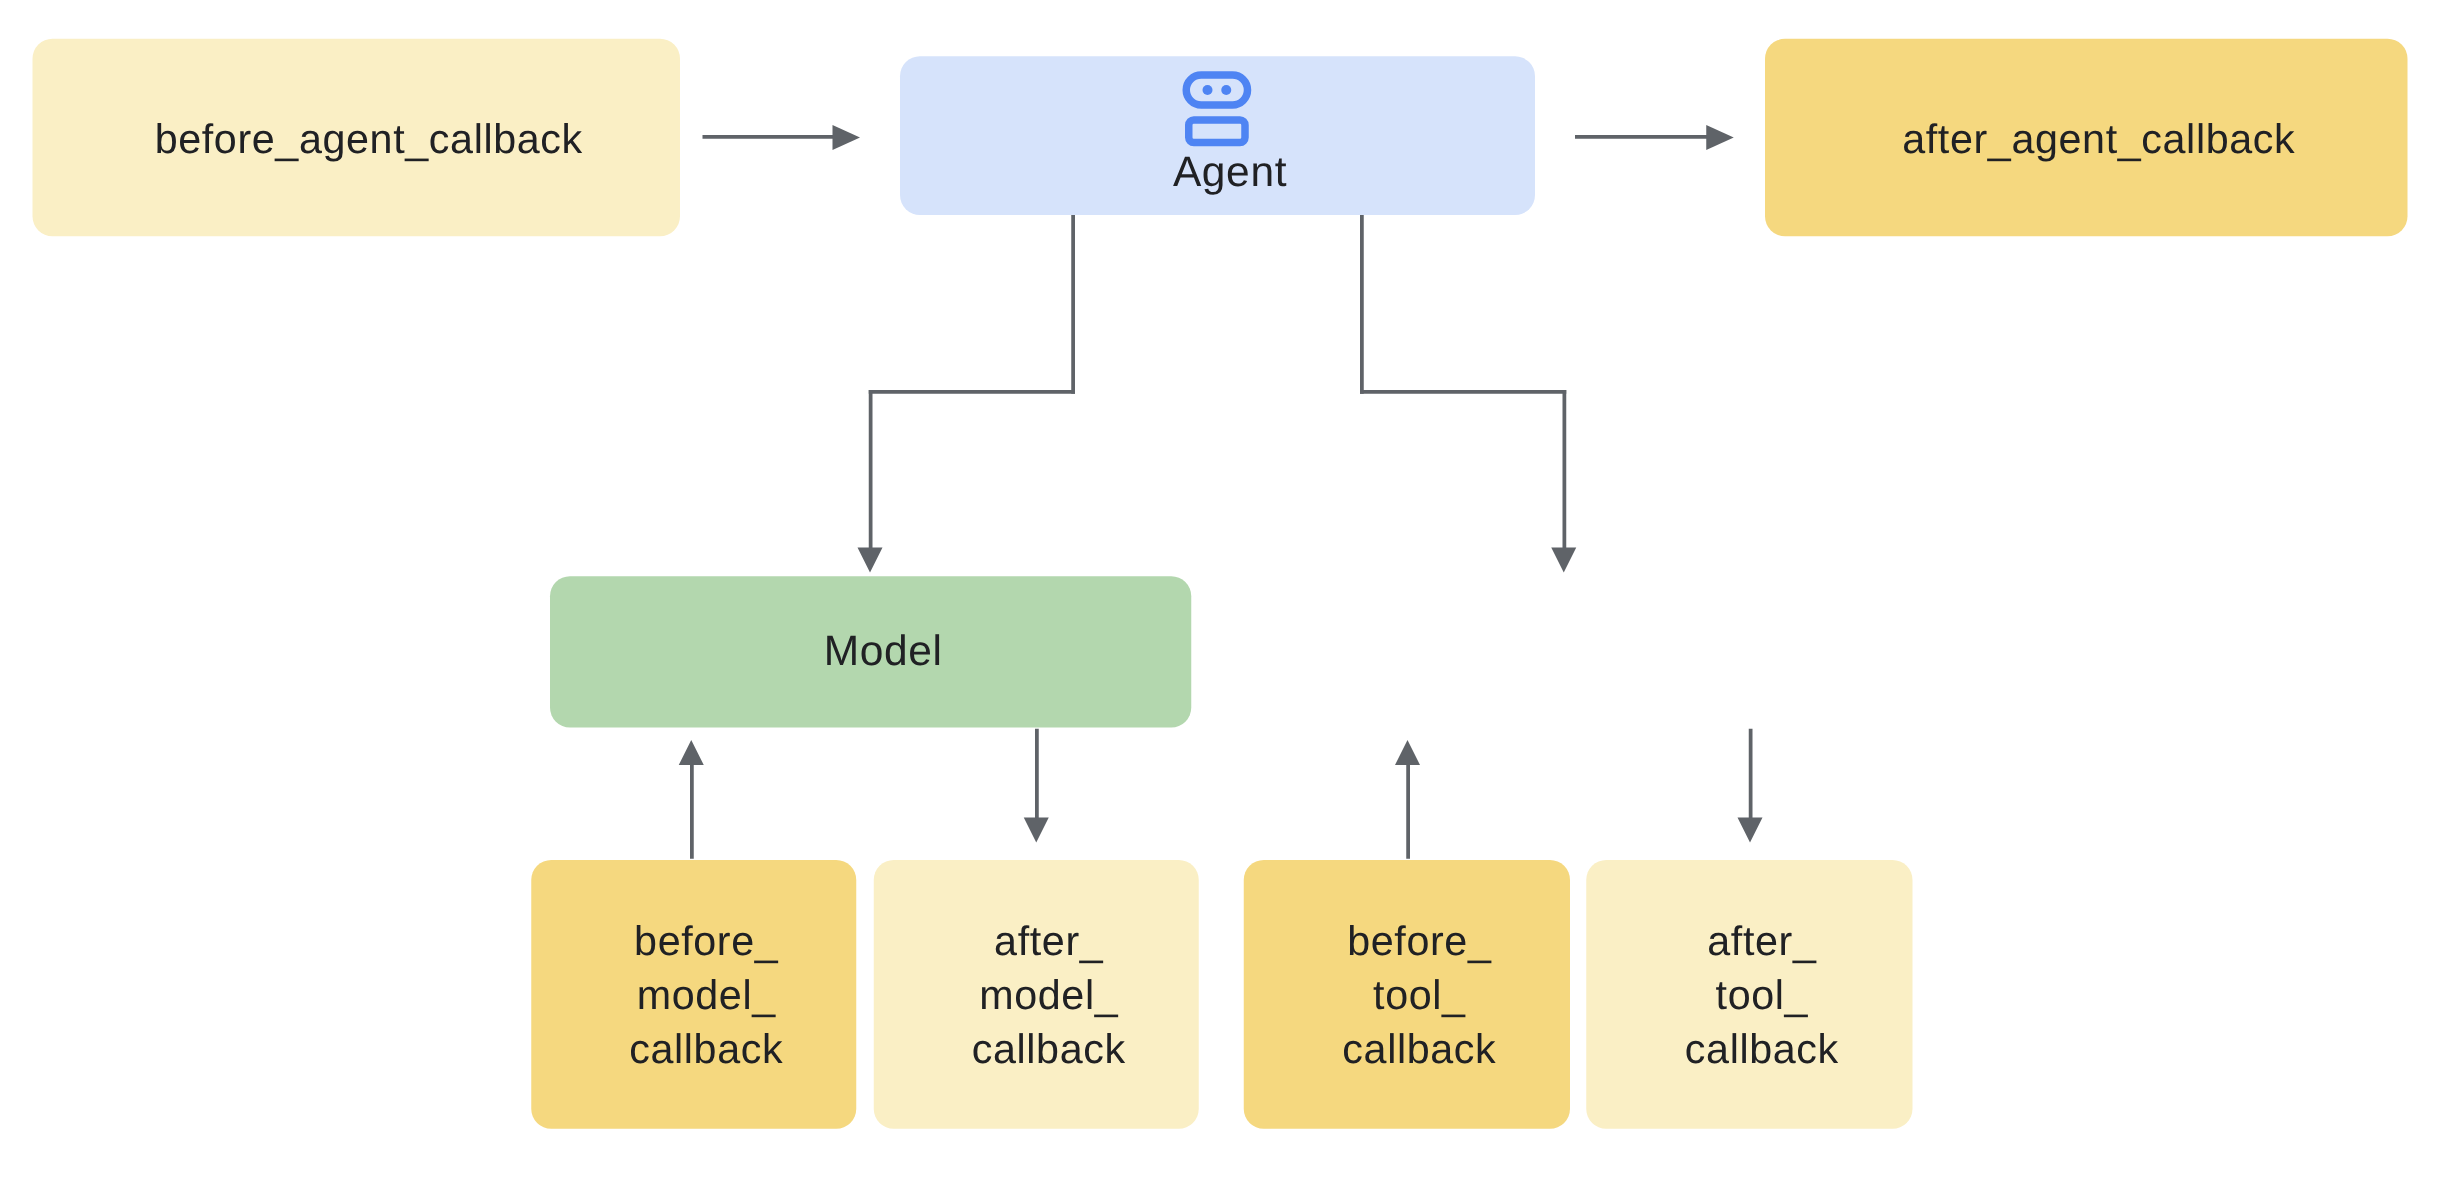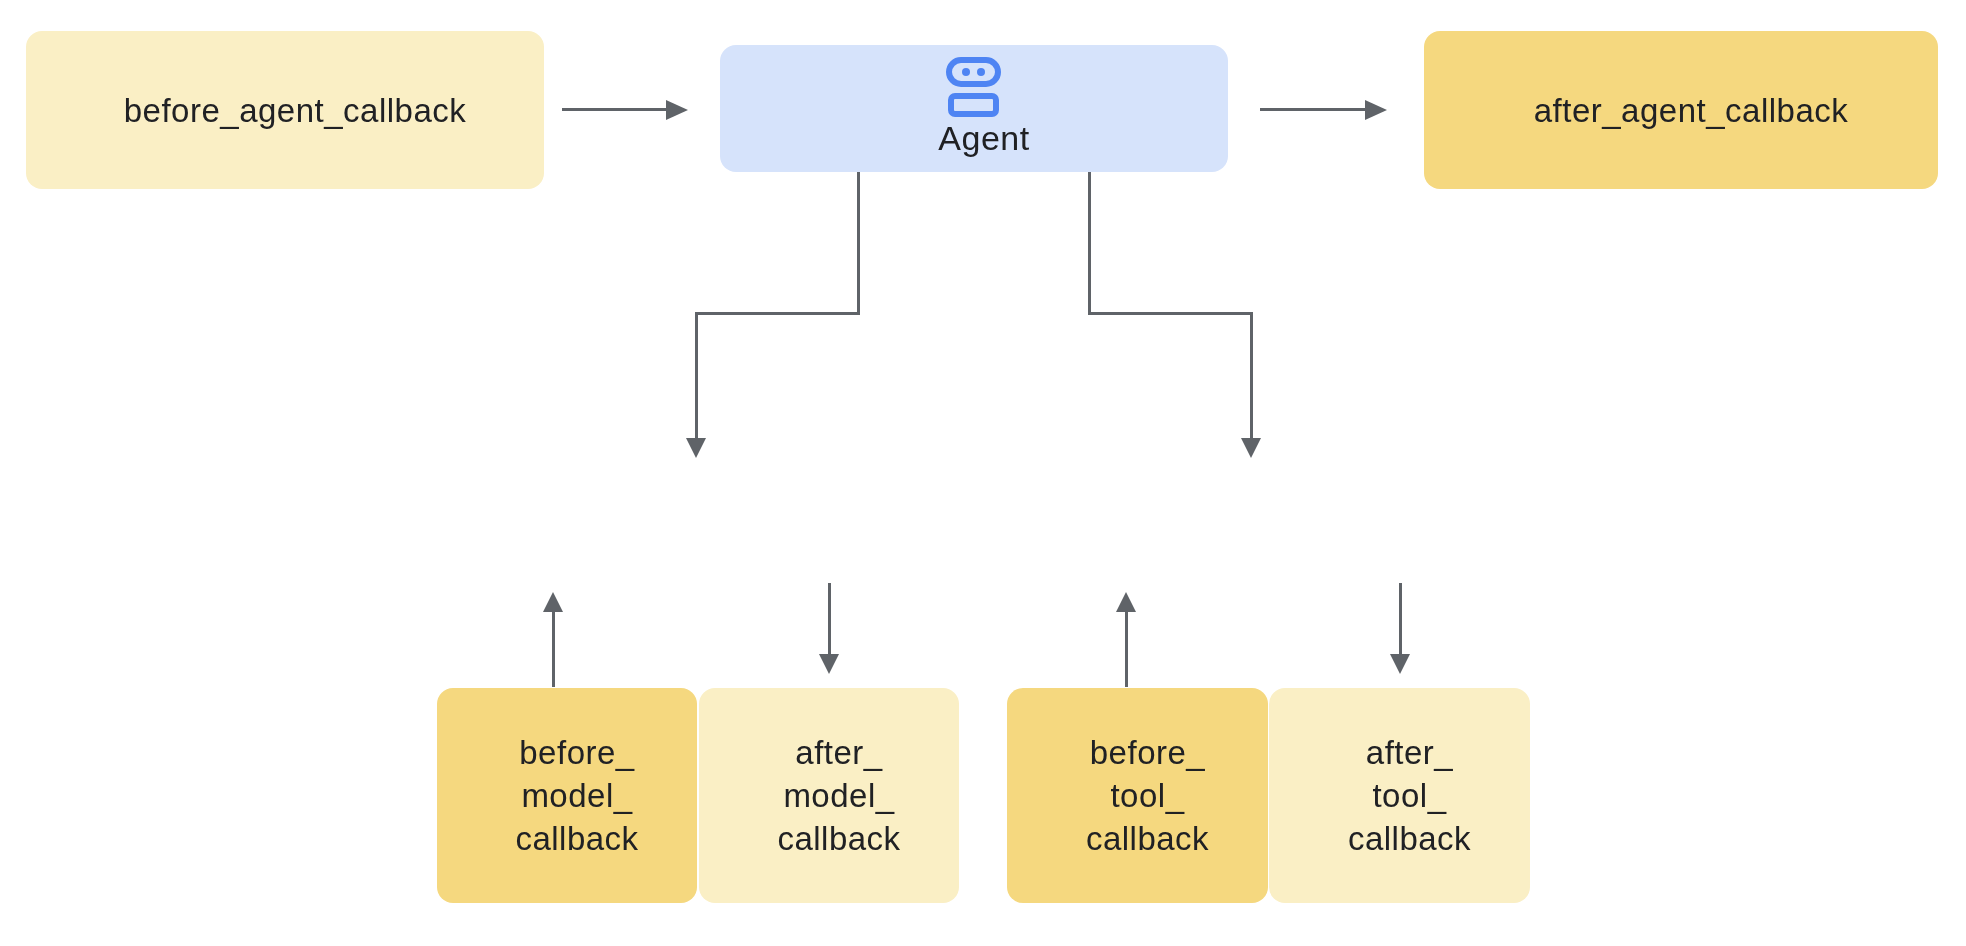--- a/index.html
+++ b/index.html
@@ -26,21 +26,21 @@
     padding-left: 20px;
   }
   .node-label {
     font-size: 33px;
     letter-spacing: 0.5px;
     text-align: center;
     white-space: pre-line;
     line-height: 43px;
   }
   .bg-yellow-light  { background: var(--yellow-light,  #faefc5); }
-  .bg-yellow-medium { background: var(--yellow-medium, #f5d87f); margin-left: 12px; }
+  .bg-yellow-medium { background: var(--yellow-medium, #f5d87f); }
   .bg-blue-light    { background: var(--blue-light,    #d6e3fb); }
   .bg-green         { background: var(--green,         #b3d7ae); }
   .bg-pink          { background: var(--pink,          #ebb0a7); }
 
   
   .robot-icon {
     display: inline-flex;
     flex-direction: column;
     align-items: center;
     margin-right: 22px;
@@ -118,20 +118,23 @@
       </span>
       <span class="robot-body"></span>
     </span>
     <span class="node-label" style="font-size:34px;">Agent</span>
   </div>
 
   <div class="node bg-yellow-medium" style="left:1412px; top:31px; width:514px; height:158px;">
     <span class="node-label">after_agent_callback</span>
   </div>
 
+  <div class="node bg-green" style="left:440px; top:461px; width:513px; height:121px;">
+    <span class="node-label" style="font-size:34px;">Model</span>
+  </div>
 
 
   <div class="node bg-yellow-medium" style="left:425px; top:688px; width:260px; height:215px;">
     <span class="node-label">before_
 model_
 callback</span>
   </div>
 
   <div class="node bg-yellow-light" style="left:699px; top:688px; width:260px; height:215px;">
     <span class="node-label">after_

